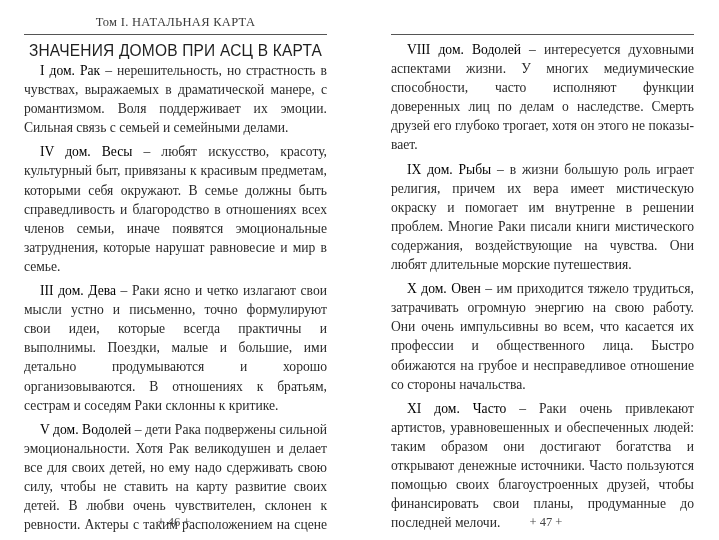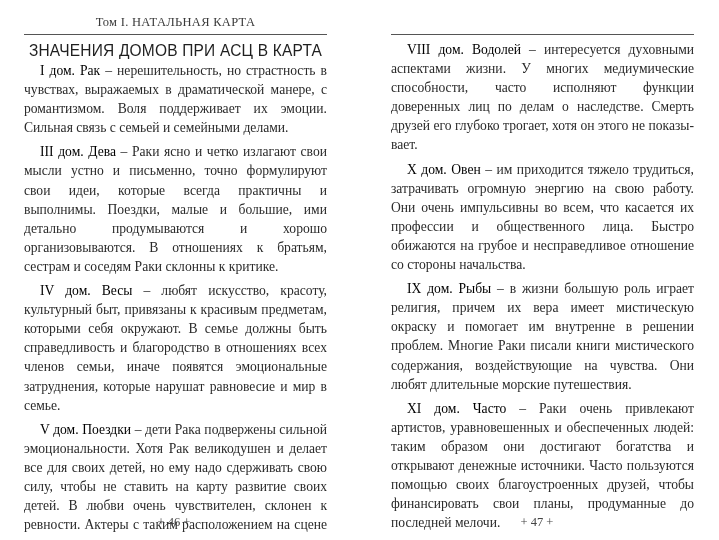--- a/index.html
+++ b/index.html
@@ -30,42 +30,42 @@
   p {
     margin:0 0 5px 0; font-size:13.6px; line-height:19.1px;
     text-align:justify; text-indent:16px; hyphens:manual;
   }
   p.cont { text-indent:0; }
   b { font-weight:normal; color:#000000; }
   .folio {
     position:absolute; top:515px; font-size:12.5px; color:#444; text-align:center; width:60px;
   }
   .left .folio { left:144px;text-align:center; }
-  .right .folio { left:147px; }
+  .right .folio { left:156px; }
 </style>
 </head>
 <body>
 
 <div class="page left">
   <div class="running-head">Том I. НАТАЛЬНАЯ КАРТА</div>
   <div class="rule"></div>
   <div class="body">
     <div class="heading">ЗНАЧЕНИЯ ДОМОВ ПРИ АСЦ В КАРТА</div>
     <p><b>I дом. Рак</b><span> – нерешительность, но страстность в чувствах, выражаемых в драматической манере, с романтизмом. Воля поддерживает их эмоции. Сильная связь с семьей и семей­ными делами.</span></p>
+    <p><b>IV дом. Весы</b><span> – любят искусство, красоту, культурный быт, привязаны к красивым предметам, которыми себя окру­жают. В семье должны быть справедливость и благородство в отношениях всех членов семьи, иначе появятся эмоцио­нальные затруднения, которые нарушат равновесие и мир в семье.</span></p>
     <p><b>III дом. Дева</b><span> – Раки ясно и четко излагают свои мысли устно и письменно, точно формулируют свои идеи, которые всегда практичны и выполнимы. Поездки, малые и большие, ими детально продумываются и хорошо организовываются. В отношениях к братьям, сестрам и соседям Раки склонны к критике.</span></p>
-    <p><b>IV дом. Весы</b><span> – любят искусство, красоту, культурный быт, привязаны к красивым предметам, которыми себя окру­жают. В семье должны быть справедливость и благородство в отношениях всех членов семьи, иначе появятся эмоцио­нальные затруднения, которые нарушат равновесие и мир в семье.</span></p>
-    <p><b>V дом. Поездки</b><span> – дети Рака подвержены сильной эмо­циональности. Хотя Рак великодушен и делает все для своих детей, но ему надо сдерживать свою силу, чтобы не ставить на карту развитие своих детей. В любви очень чувствителен, склонен к ревности. Актеры с таким расположением на сце­не ярко проявляют свои чувства.</span></p>
+    <p><b>V дом. Водолей</b><span> – дети Рака подвержены сильной эмо­циональности. Хотя Рак великодушен и делает все для своих детей, но ему надо сдерживать свою силу, чтобы не ставить на карту развитие своих детей. В любви очень чувствителен, склонен к ревности. Актеры с таким расположением на сце­не ярко проявляют свои чувства.</span></p>
 
   </div>
   <div class="folio">+ 46 +</div>
 </div>
 
 <div class="page right">
   <div class="rule"></div>
   <div class="body">
     <p><b>VIII дом. Водолей</b><span> – интересуется духовными аспектами жизни. У многих медиумические способности, часто ис­полняют функции доверенных лиц по делам о наследстве. Смерть друзей его глубоко трогает, хотя он этого не показы­вает.</span></p>
+    <p><b>IX дом. Рыбы</b><span> – в жизни большую роль играет религия, причем их вера имеет мистическую окраску и помогает им внутренне в решении проблем. Многие Раки писали книги мистического содержания, воздействующие на чувства. Они любят длительные морские путешествия.</span></p>
     <p><b>X дом. Овен</b><span> – им приходится тяжело трудиться, затрачи­вать огромную энергию на свою работу. Они очень импуль­сивны во всем, что касается их профессии и общественного лица. Быстро обижаются на грубое и несправедливое отно­шение со стороны начальства.</span></p>
-    <p><b>IX дом. Рыбы</b><span> – в жизни большую роль играет религия, причем их вера имеет мистическую окраску и помогает им внутренне в решении проблем. Многие Раки писали книги мистического содержания, воздействующие на чувства. Они любят длительные морские путешествия.</span></p>
     <p><b>XI дом. Часто</b><span> – Раки очень привлекают артистов, урав­новешенных и обеспеченных людей: таким образом они до­стигают богатства и открывают денежные источники. Часто пользуются помощью своих благоустроенных друзей, чтобы финансировать свои планы, продуманные до последней ме­лочи.</span></p>
 
   </div>
   <div class="folio">+ 47 +</div>
 </div>
 
 </body></html>

